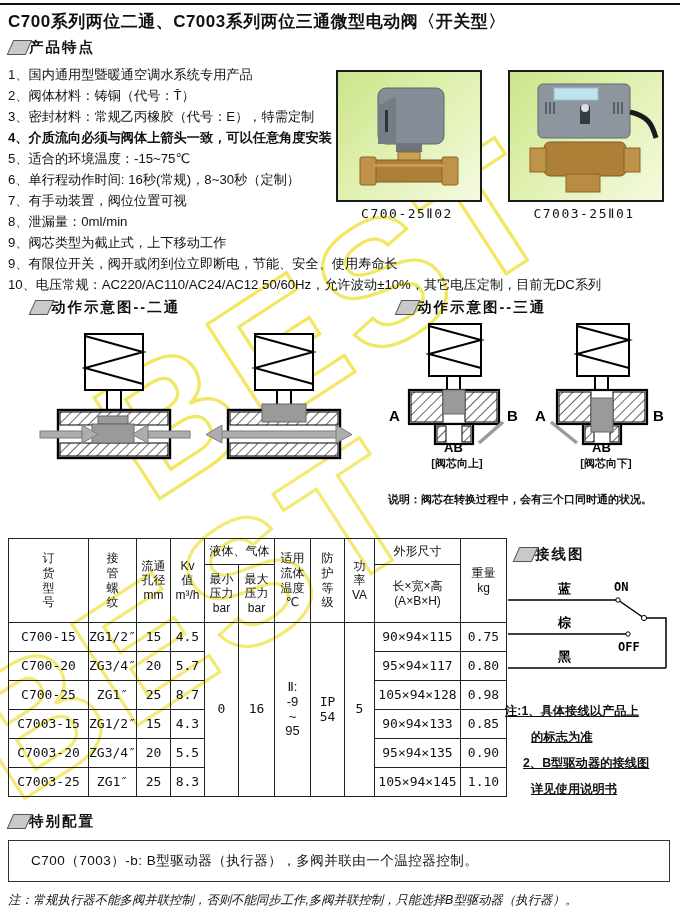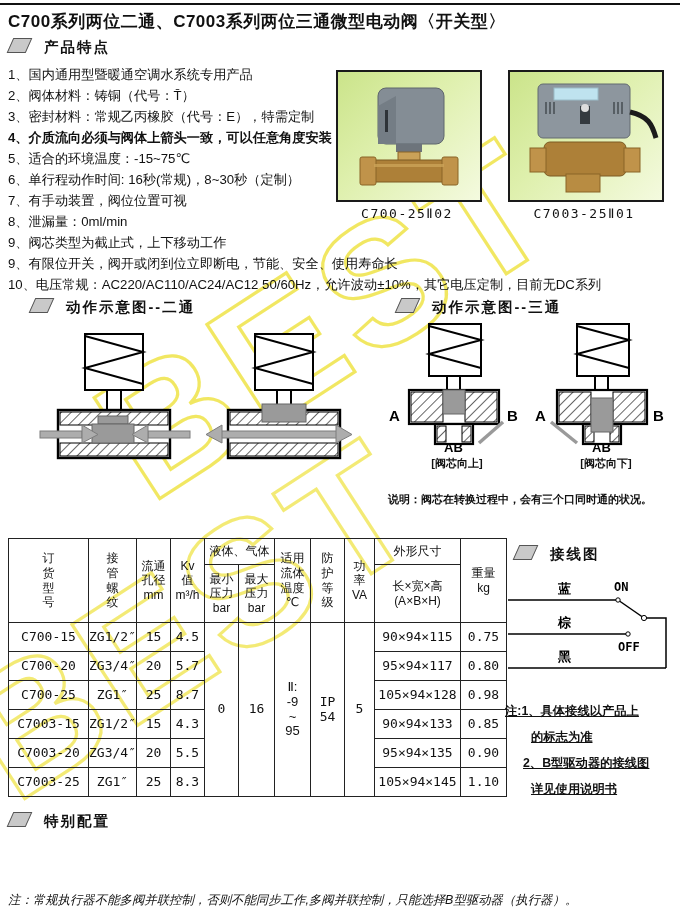--- a/index.html
+++ b/index.html
@@ -2,21 +2,21 @@
 <html><head>
 <meta charset="utf-8">
 <style>
   html,body{margin:0;padding:0;background:#fff;}
   .page{position:relative;width:680px;height:916px;background:#fff;overflow:hidden;
         font-family:"Liberation Sans","DejaVu Sans",sans-serif;color:#111;}
   .abs{position:absolute;}
   .wm{position:absolute;left:0;top:0;pointer-events:none;}
   .topline{position:absolute;left:0;top:3px;width:680px;height:2px;background:#111;}
   .title{position:absolute;left:8px;top:10px;font-size:17px;font-weight:bold;letter-spacing:.5px;white-space:nowrap;}
-  .sec{position:absolute;display:flex;align-items:flex-start;gap:15px;}
+  .sec{position:absolute;display:flex;align-items:center;}
   .mark{width:17px;height:13px;background:#c9c9c9;border:1.5px solid #555;transform:skewX(-24deg);flex:0 0 auto;}
   .sec-t{font-weight:bold;font-size:14.5px;letter-spacing:2px;white-space:nowrap;}
   .feat{position:absolute;left:8px;top:64px;width:668px;font-size:13.2px;}
   .feat div{line-height:21px;white-space:nowrap;}
   .feat .b{font-weight:bold;}
   .photo{position:absolute;border:2px solid #1a1a1a;
          background:linear-gradient(135deg,#cbe48a 0%,#dff0ae 45%,#f4fadf 100%);}
   .cap{position:absolute;text-align:center;font-size:13px;letter-spacing:1.5px;
        font-family:"DejaVu Sans Mono","Liberation Mono",monospace;}
   .diagcap{position:absolute;text-align:center;font-size:11px;font-weight:bold;}
@@ -347,16 +347,19 @@
     <div style="padding-left:0">注:1、具体接线以产品上</div>
     <div style="padding-left:26px">的标志为准</div>
     <div style="padding-left:18px">2、B型驱动器的接线图</div>
     <div style="padding-left:26px">详见使用说明书</div>
   </div>
 
   <div class="sec" style="left:10px;top:812px">
     <span class="mark"></span>
     <span class="sec-t">特别配置</span>
   </div>
+  <div class="specbox">
+    <span>C700（7003）-b: B型驱动器（执行器），多阀并联由一个温控器控制。</span>
+  </div>
 
   <div class="footnote">注：常规执行器不能多阀并联控制，否则不能同步工作,多阀并联控制，只能选择B型驱动器（执行器）。</div>
 
 </div>
 
 </body></html>

